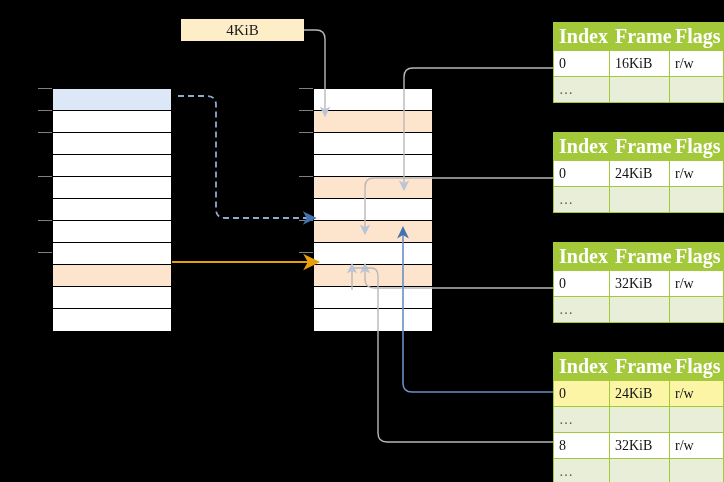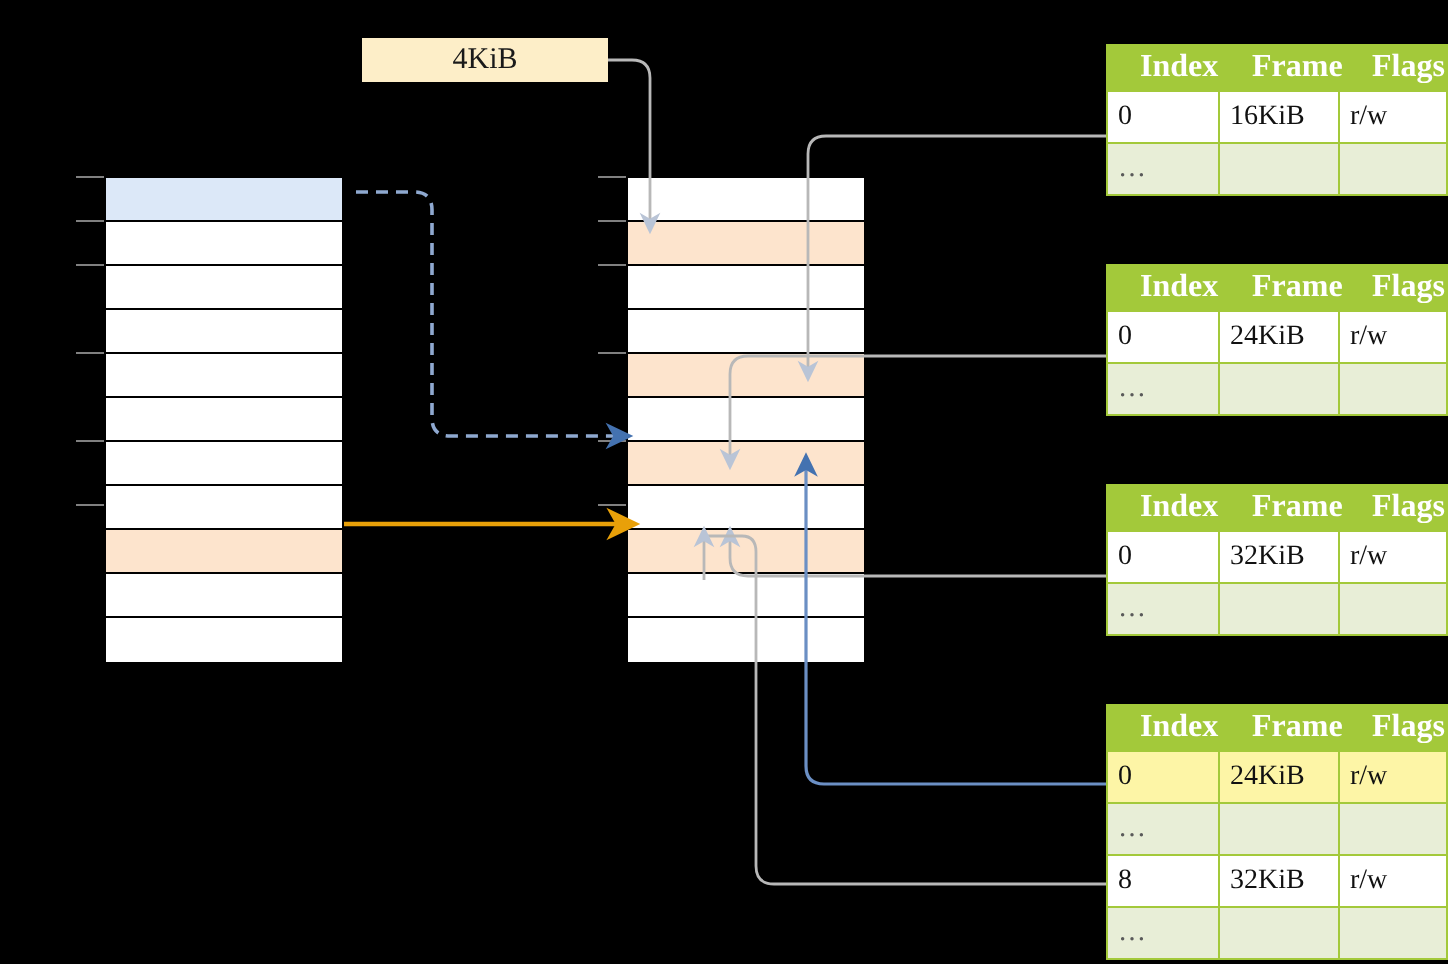--- a/index.html
+++ b/index.html
@@ -42,23 +42,23 @@
     border-collapse:collapse;
     table-layout:fixed;
     font-size:14px;
     background:#fff;
   }
   .ptable th{
     background:#a3c93a;
     color:#ffffff;
     font-weight:bold;
     text-align:left;
-    padding:2px 16px;
+    padding:2px 5px;
     border:1px solid #a3c93a;
-    font-size:16px;
+    font-size:20px;
     height:22px;
     box-sizing:border-box;
   }
   .ptable td{
     background:#ffffff;
     color:#111;
     text-align:left;
     padding:2px 5px;
     border:1px solid #a3c93a;
     height:26px;

